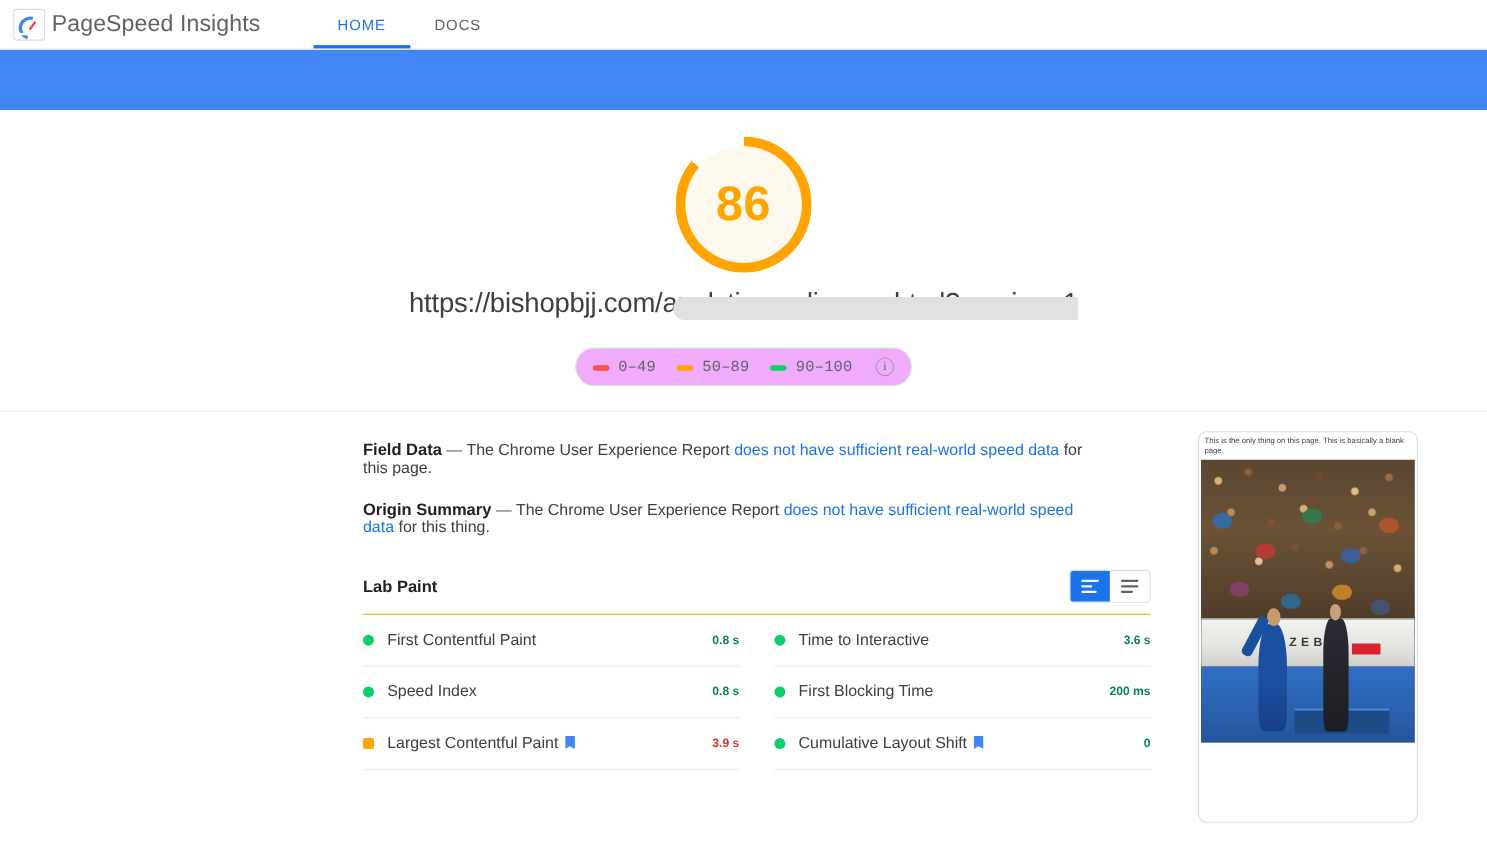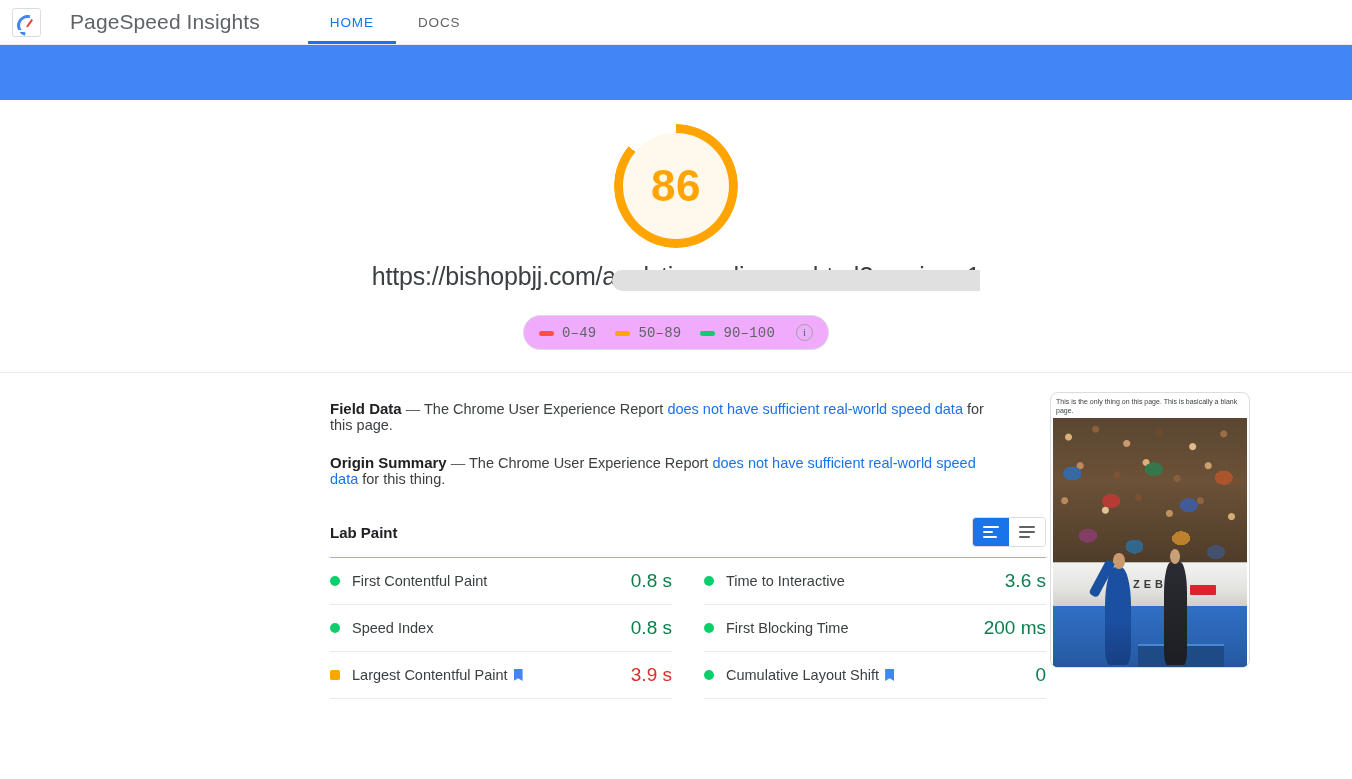--- a/index.html
+++ b/index.html
@@ -15,21 +15,21 @@
     height: 45px;
     display: flex;
     align-items: stretch;
     background: #ffffff;
     border-bottom: 1px solid #e8eaed;
     position: relative;
   }
   .brand {
     display: flex;
     align-items: center;
-    gap: 29px;
+    gap: 6px;
     padding-left: 12px;
   }
   .logo {
     width: 29px; height: 29px;
     border-radius: 3px;
     background: #ffffff;
     border: 1px solid #dadce0;
     position: relative;
     overflow: hidden;
     flex: none;
@@ -294,34 +294,34 @@
   .cwv-badge {
     display: inline-block;
     width: 9px; height: 12px;
     background: #4285f4;
     margin-left: 6px;
     position: relative;
     vertical-align: -1px;
     clip-path: polygon(0 0, 100% 0, 100% 100%, 50% 78%, 0 100%);
   }
   .metric-value {
-    font-size: 19px;
-    font-weight: 400;
+    font-size: 11px;
+    font-weight: 700;
     text-align: right;
   }
   .metric-value.green { color: #0a7f4b; }
   .metric-value.orange { color: #d93025; }
 
   
   .preview-panel {
     position: absolute;
-    left: 1050px;
+    left: 1089px;
     top: 392px;
     width: 200px;
-    height: 276px;
+    height: 356px;
     border: 1px solid #dadce0;
     border-radius: 8px;
     background: #ffffff;
     overflow: hidden;
   }
   .preview-caption {
     font-size: 7px;
     line-height: 9px;
     color: #3c4043;
     padding: 4px 5px 3px;

